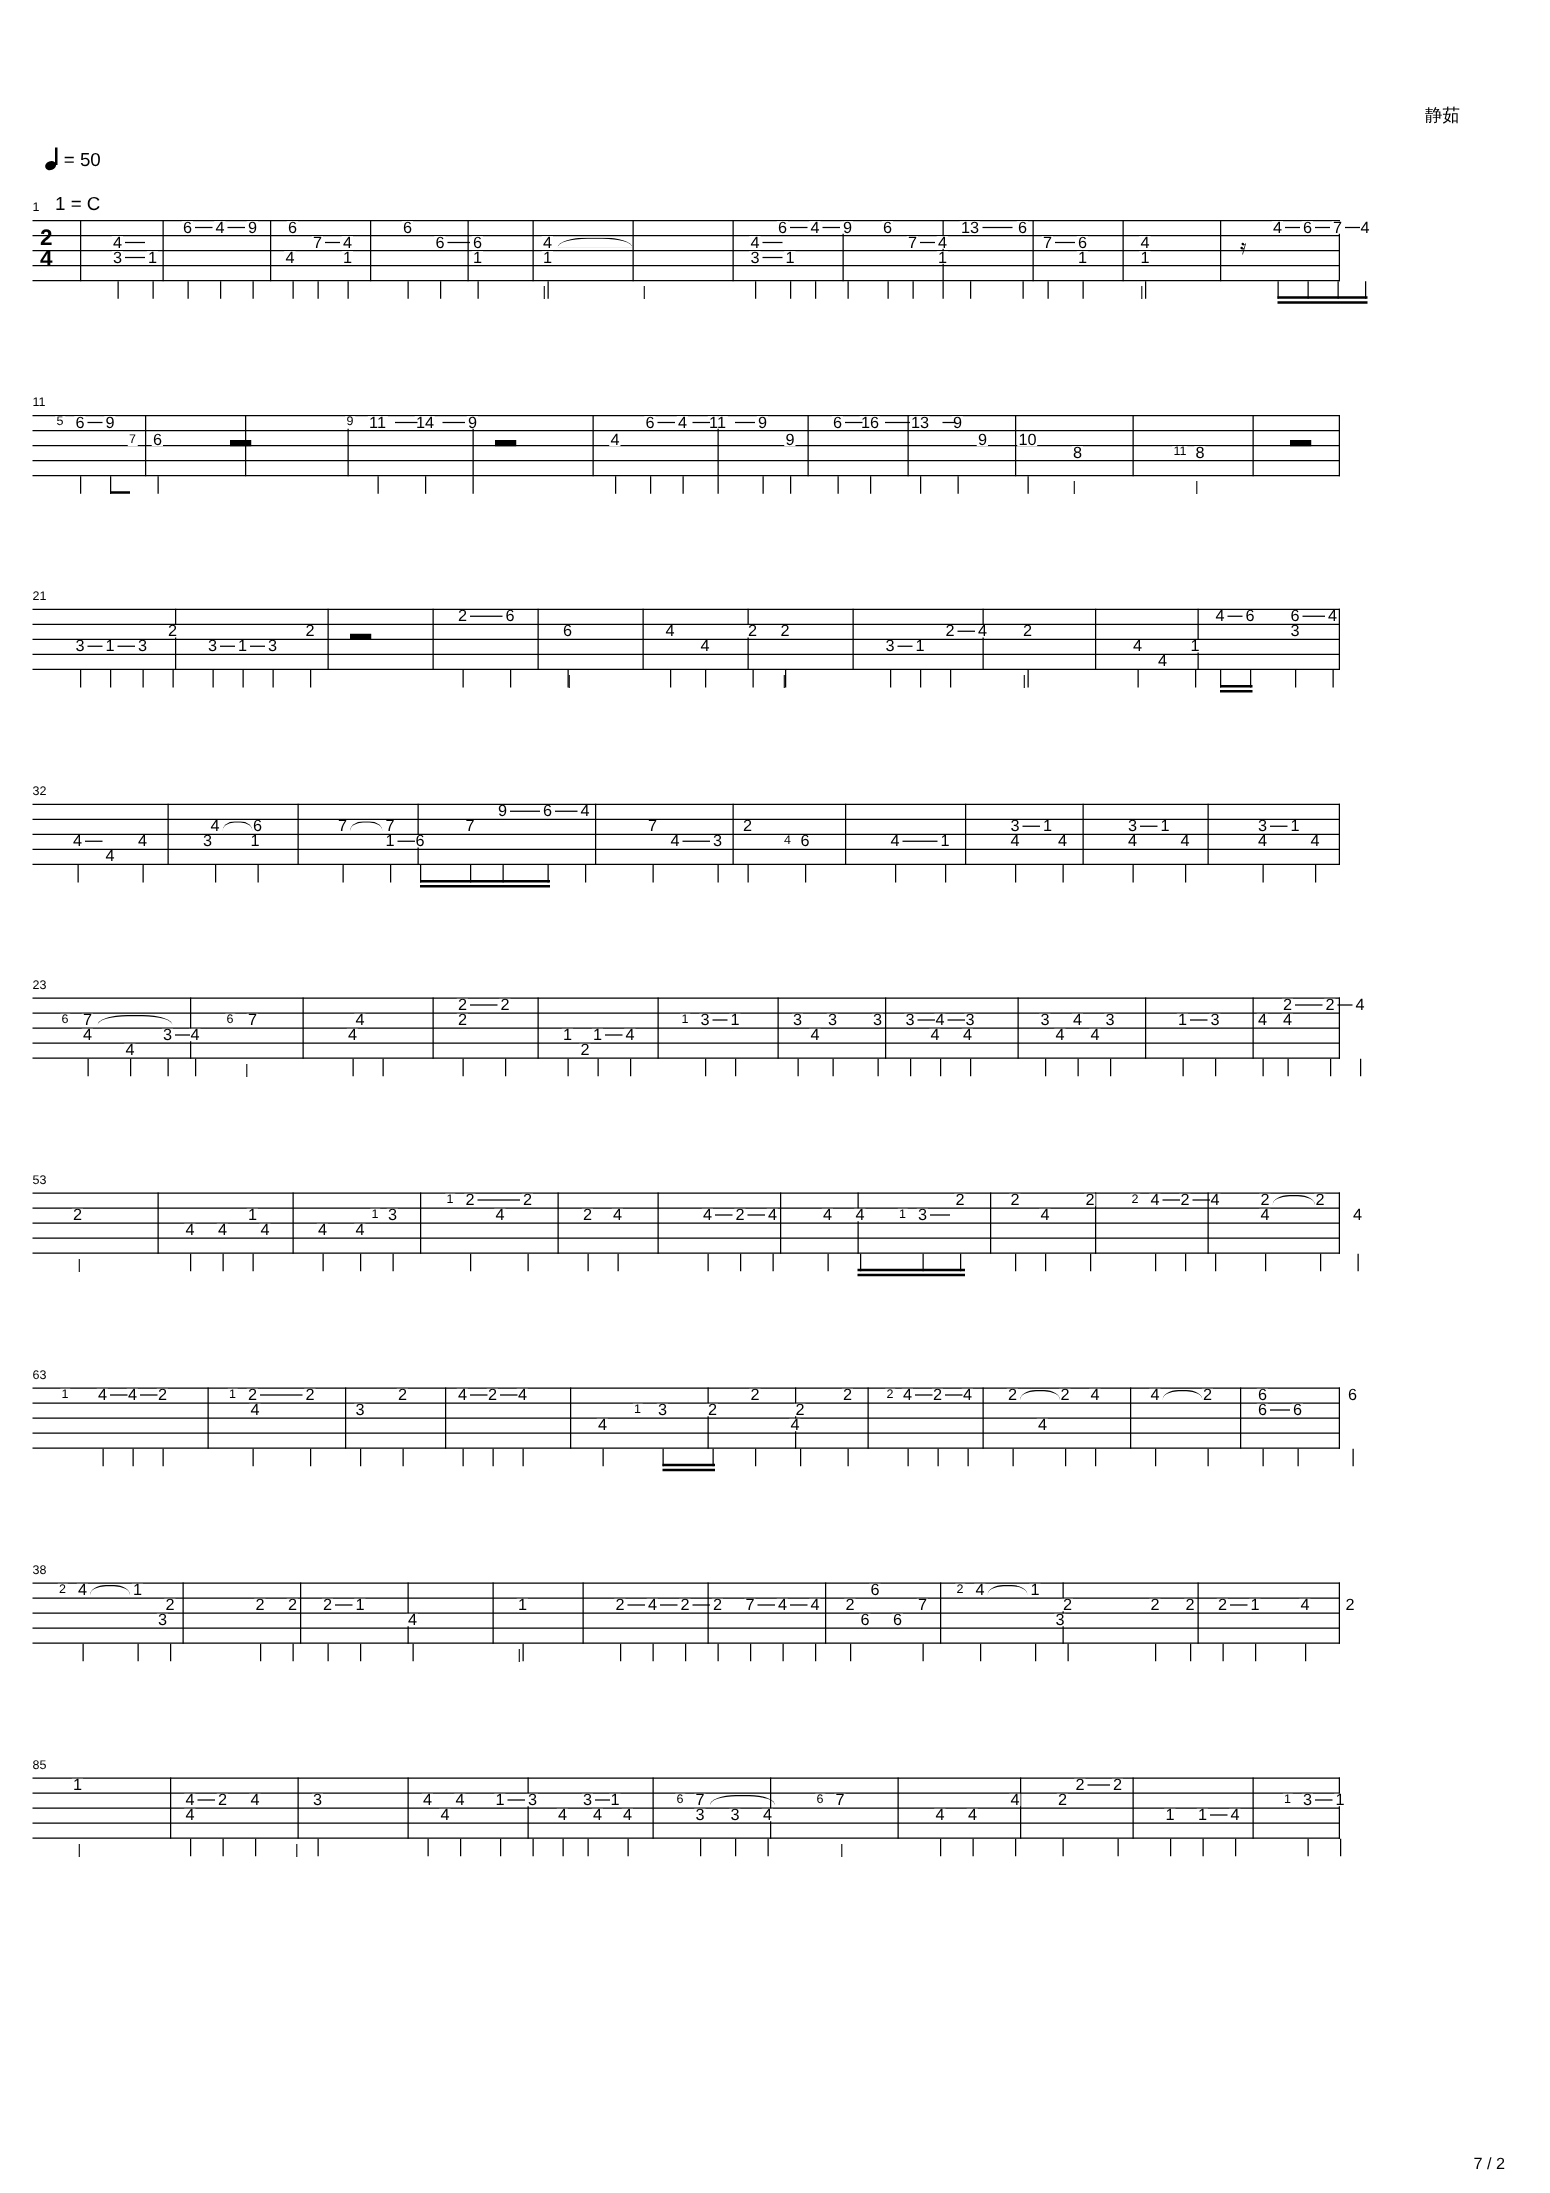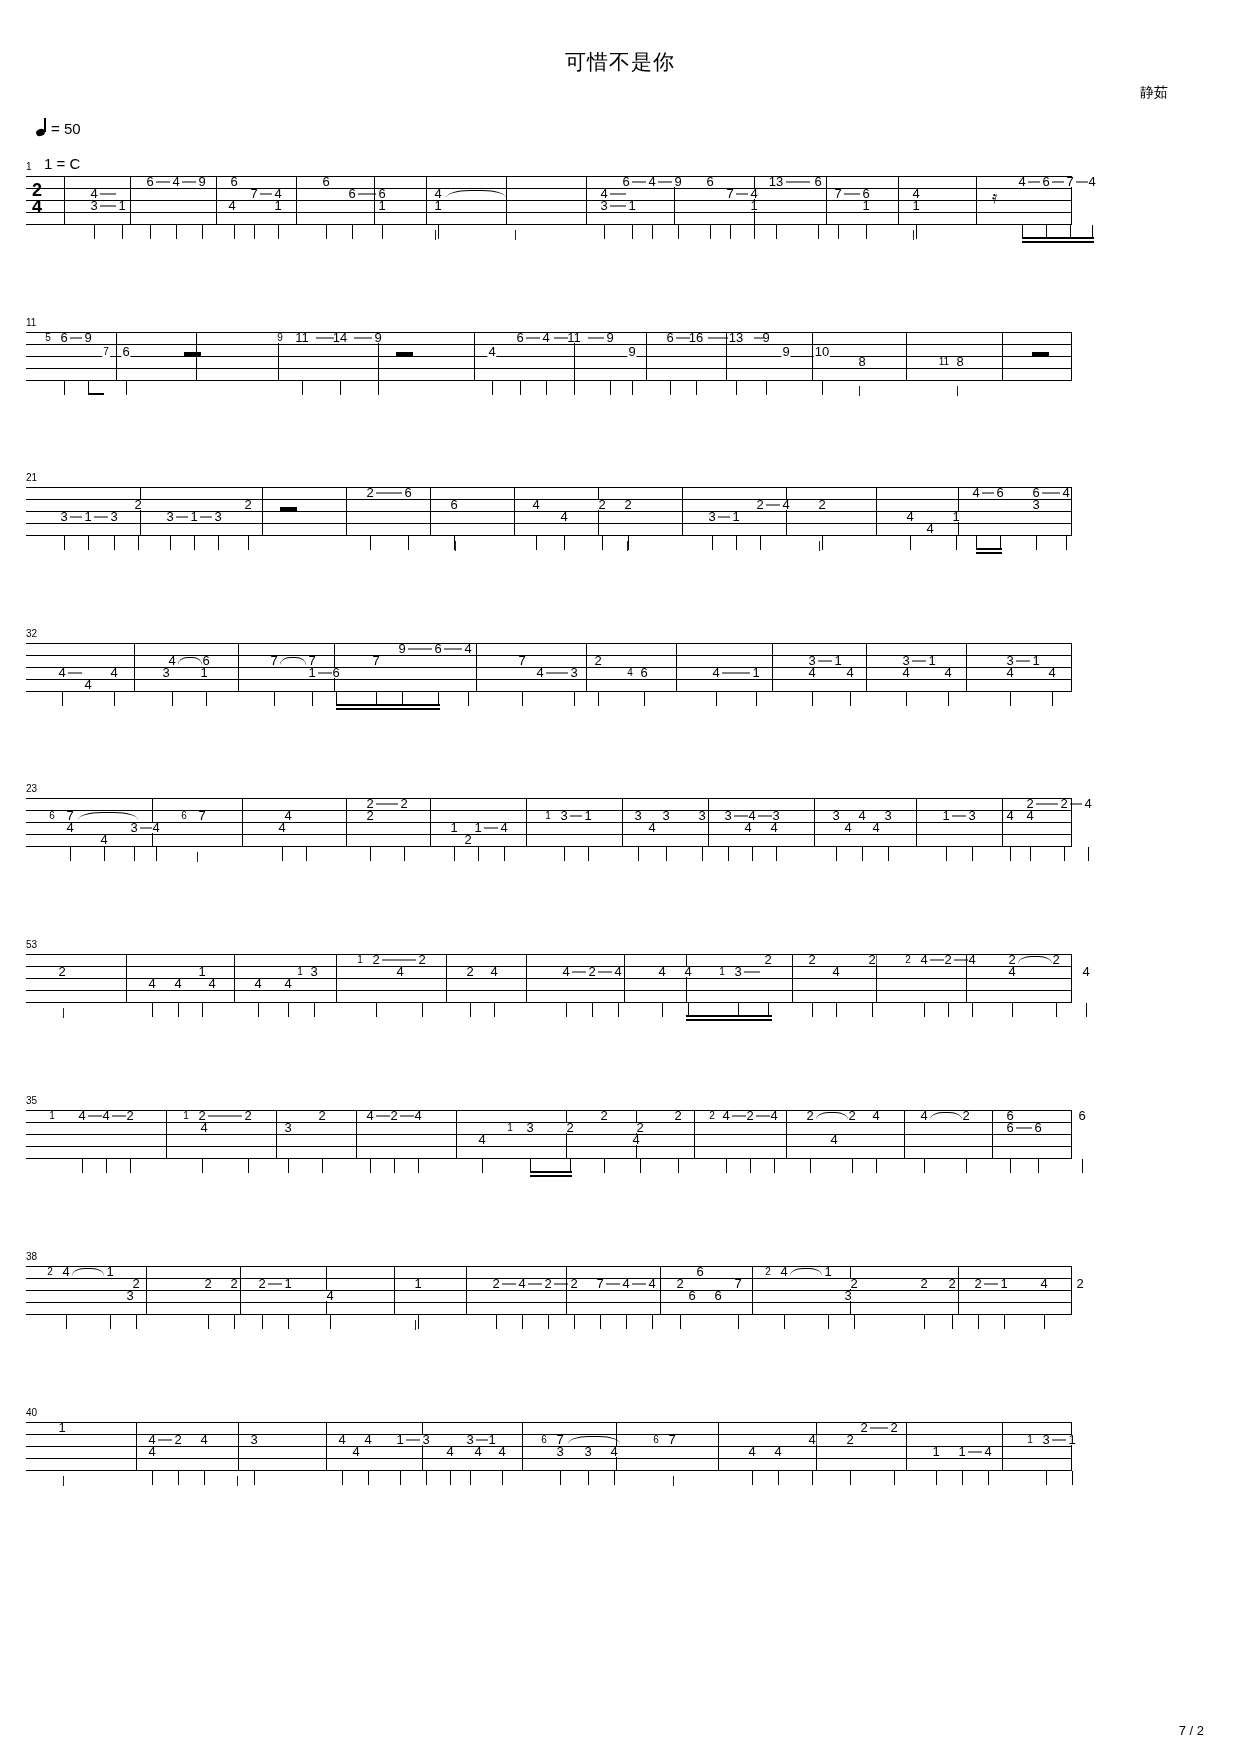--- a/index.html
+++ b/index.html
@@ -177,21 +177,20 @@
     border-top: 1.2px solid #000;
     border-radius: 50%/10px 10px 0 0;
     height: 7px;
   }
 </style>
 </head>
 <body>
 
 <div class="page">
 
-  <div class="title">可惜不是你</div>
   <div class="composer">静茹</div>
 
   <div class="tempo">
     <span class="note-glyph">
       <span class="head"></span>
         <span class="stem"></span>
     </span>
     <span>= 50</span>
   </div>
 
@@ -831,21 +830,21 @@
       <div class="stem" style="left:922px"></div>
       <div class="stem" style="left:946px"></div>
       <div class="stem" style="left:986px"></div>
       <div class="stem" style="left:1030px"></div>
       <div class="stem" style="left:1060px"></div>
       <span class="dot-mark" style="left:36px; top:52px">|</span>
     </div>
   </div>
 
   <div class="system" style="top:1110px">
-    <div class="sysnum">35</div>
+    <div class="sysnum">63</div>
     <div class="staff">
       <div class="line l0"></div>
         <div class="line l1"></div>
         <div class="line l2"></div>
         <div class="line l3"></div>
         <div class="line l4"></div>
 
       <div class="barline" style="left:140px"></div>
       <div class="barline" style="left:250px"></div>
       <div class="barline" style="left:330px"></div>
@@ -1041,21 +1040,21 @@
       <div class="stem" style="left:898px"></div>
       <div class="stem" style="left:926px"></div>
       <div class="stem" style="left:952px"></div>
       <div class="stem" style="left:978px"></div>
       <div class="stem" style="left:1018px"></div>
       <span class="dot-mark" style="left:388px; top:52px">|</span>
     </div>
   </div>
 
   <div class="system" style="top:1422px">
-    <div class="sysnum">40</div>
+    <div class="sysnum">85</div>
     <div class="staff">
       <div class="line l0"></div>
         <div class="line l1"></div>
         <div class="line l2"></div>
         <div class="line l3"></div>
         <div class="line l4"></div>
 
       <div class="barline" style="left:110px"></div>
       <div class="barline" style="left:212px"></div>
       <div class="barline" style="left:300px"></div>

